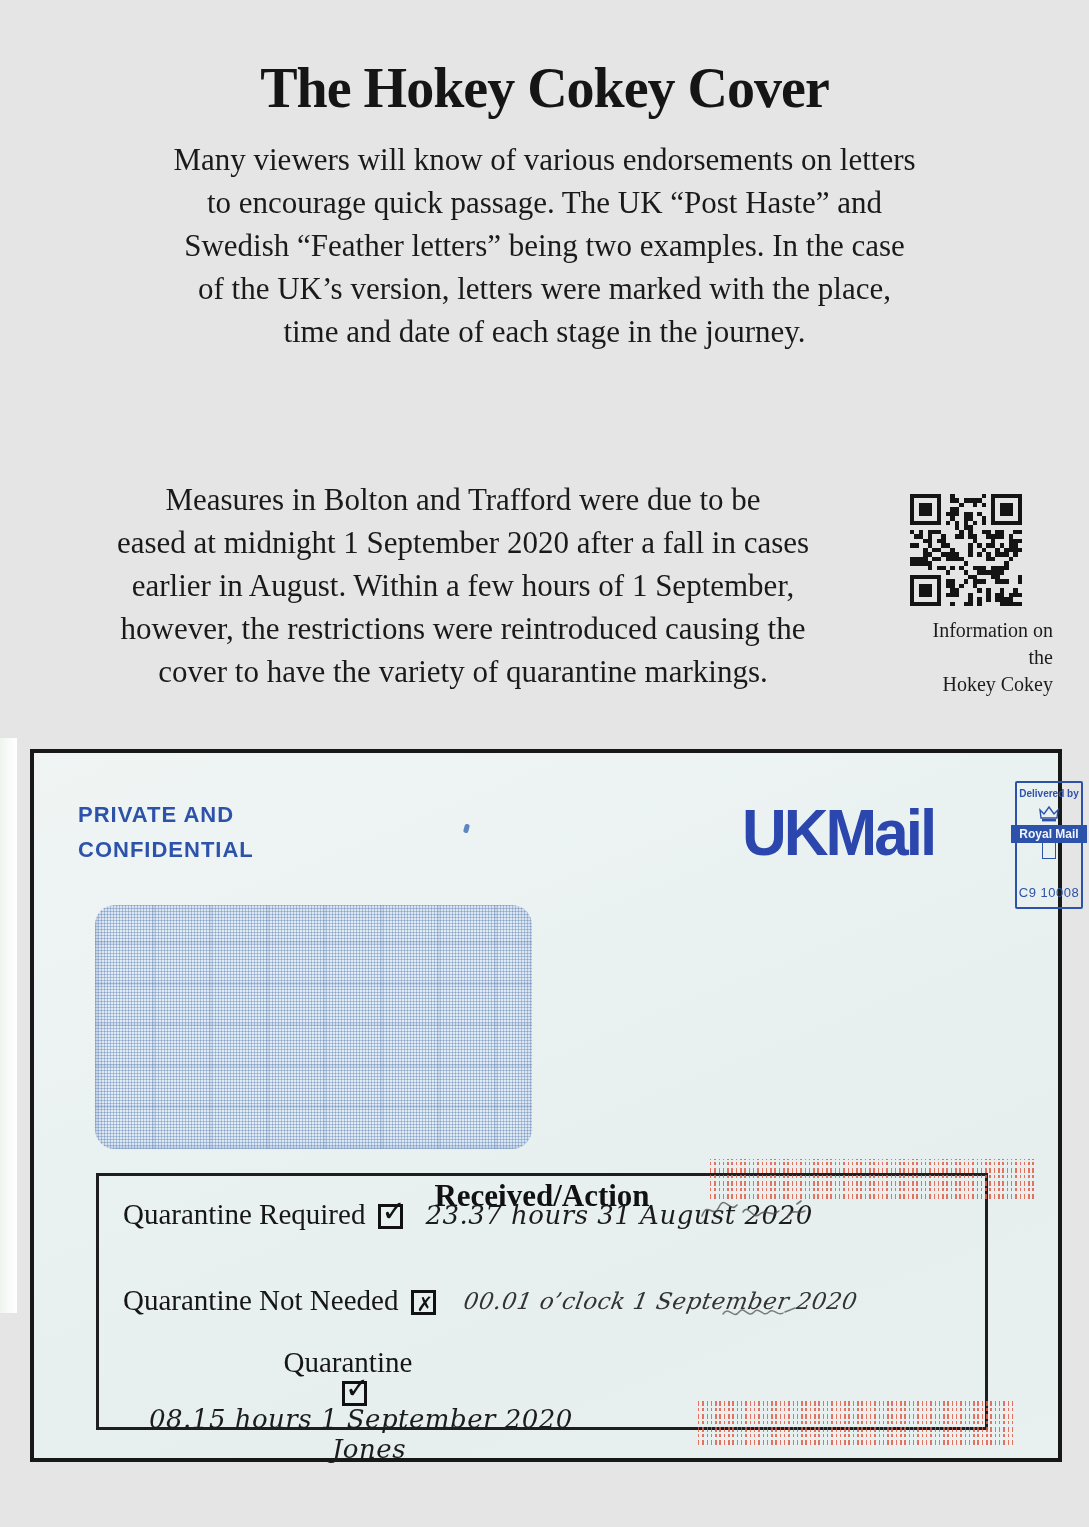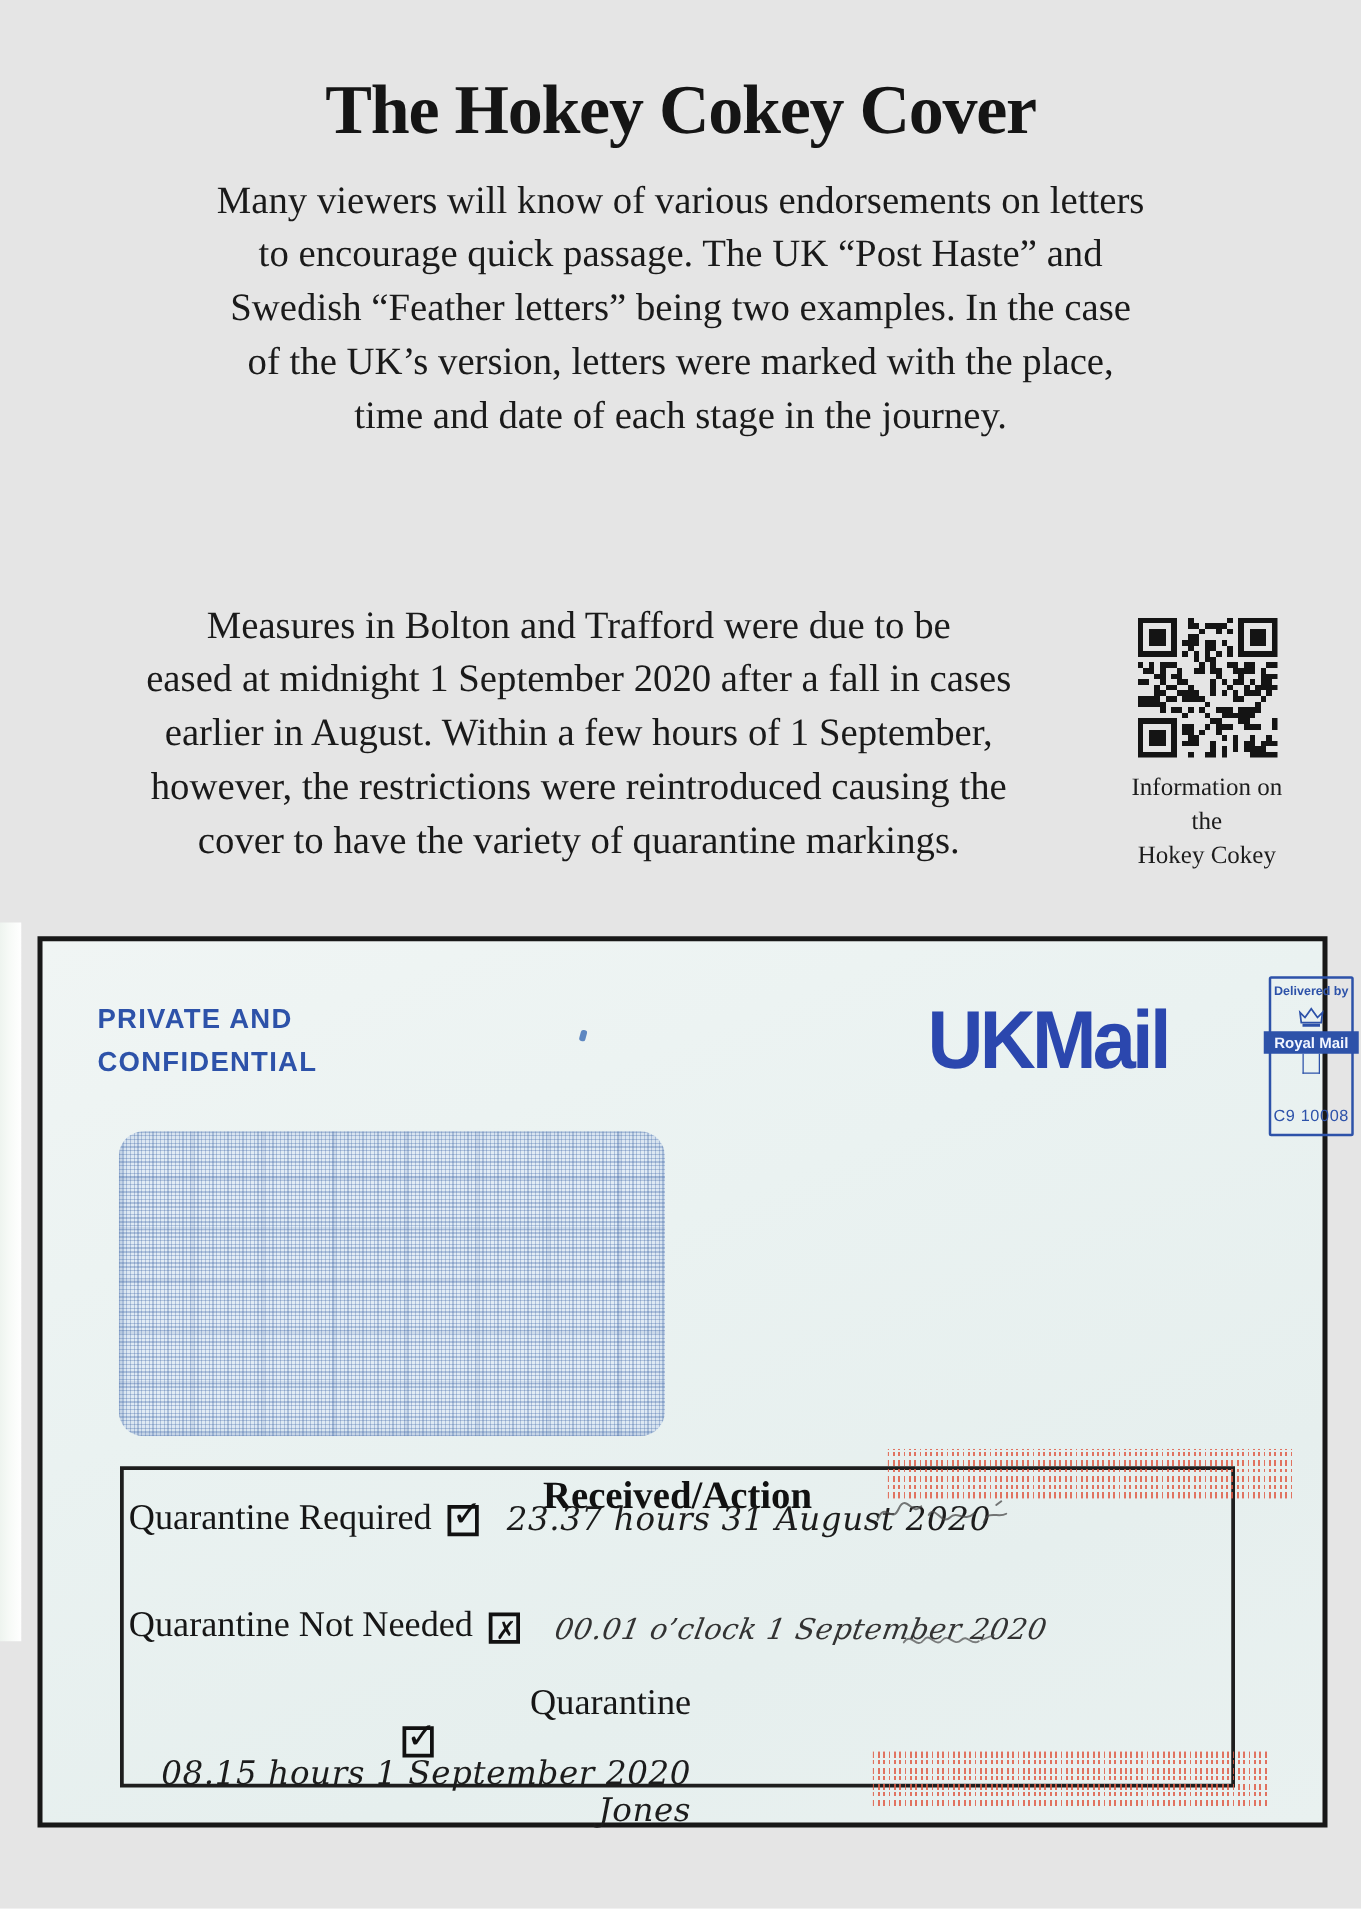--- a/index.html
+++ b/index.html
@@ -36,21 +36,21 @@
     color: #1a1a1a;
   }
   .par-1 { top: 138px; }
   .par-2 { top: 376px; }
   .par-3 { top: 478px; left: 38px; width: 850px; }
 
   .qr-block {
     position: absolute;
     left: 878px; top: 494px;
     width: 175px;
-    text-align: center;
+    text-align: right;
   }
   .qr-svg-wrap { width: 112px; height: 112px; margin: 0 auto; }
   .qr-caption {
     margin-top: 11px;
     font-size: 20px;
     line-height: 27px;
     white-space: pre-line;
     color: #1c1c1c;
   }
 
@@ -162,23 +162,23 @@
   }
   .ra-header {
     margin-top: 2px;
     text-align: center;
     font-size: 31px;
     font-weight: bold;
     color: #111;
   }
   .ra-row {
     position: absolute;
-    left: 4px;
+    left: 24px;
     display: flex;
-    align-items: flex-end;
+    align-items: center;
     white-space: nowrap;
   }
   .row-1 { top: 22px; }
   .row-2 { top: 108px; }
   .row-3 { top: 170px; flex-direction: column; }
   .ra-label { font-size: 29px; color: #161616; }
   .checkbox {
     position: relative;
     display: inline-block;
     width: 25px; height: 25px;

